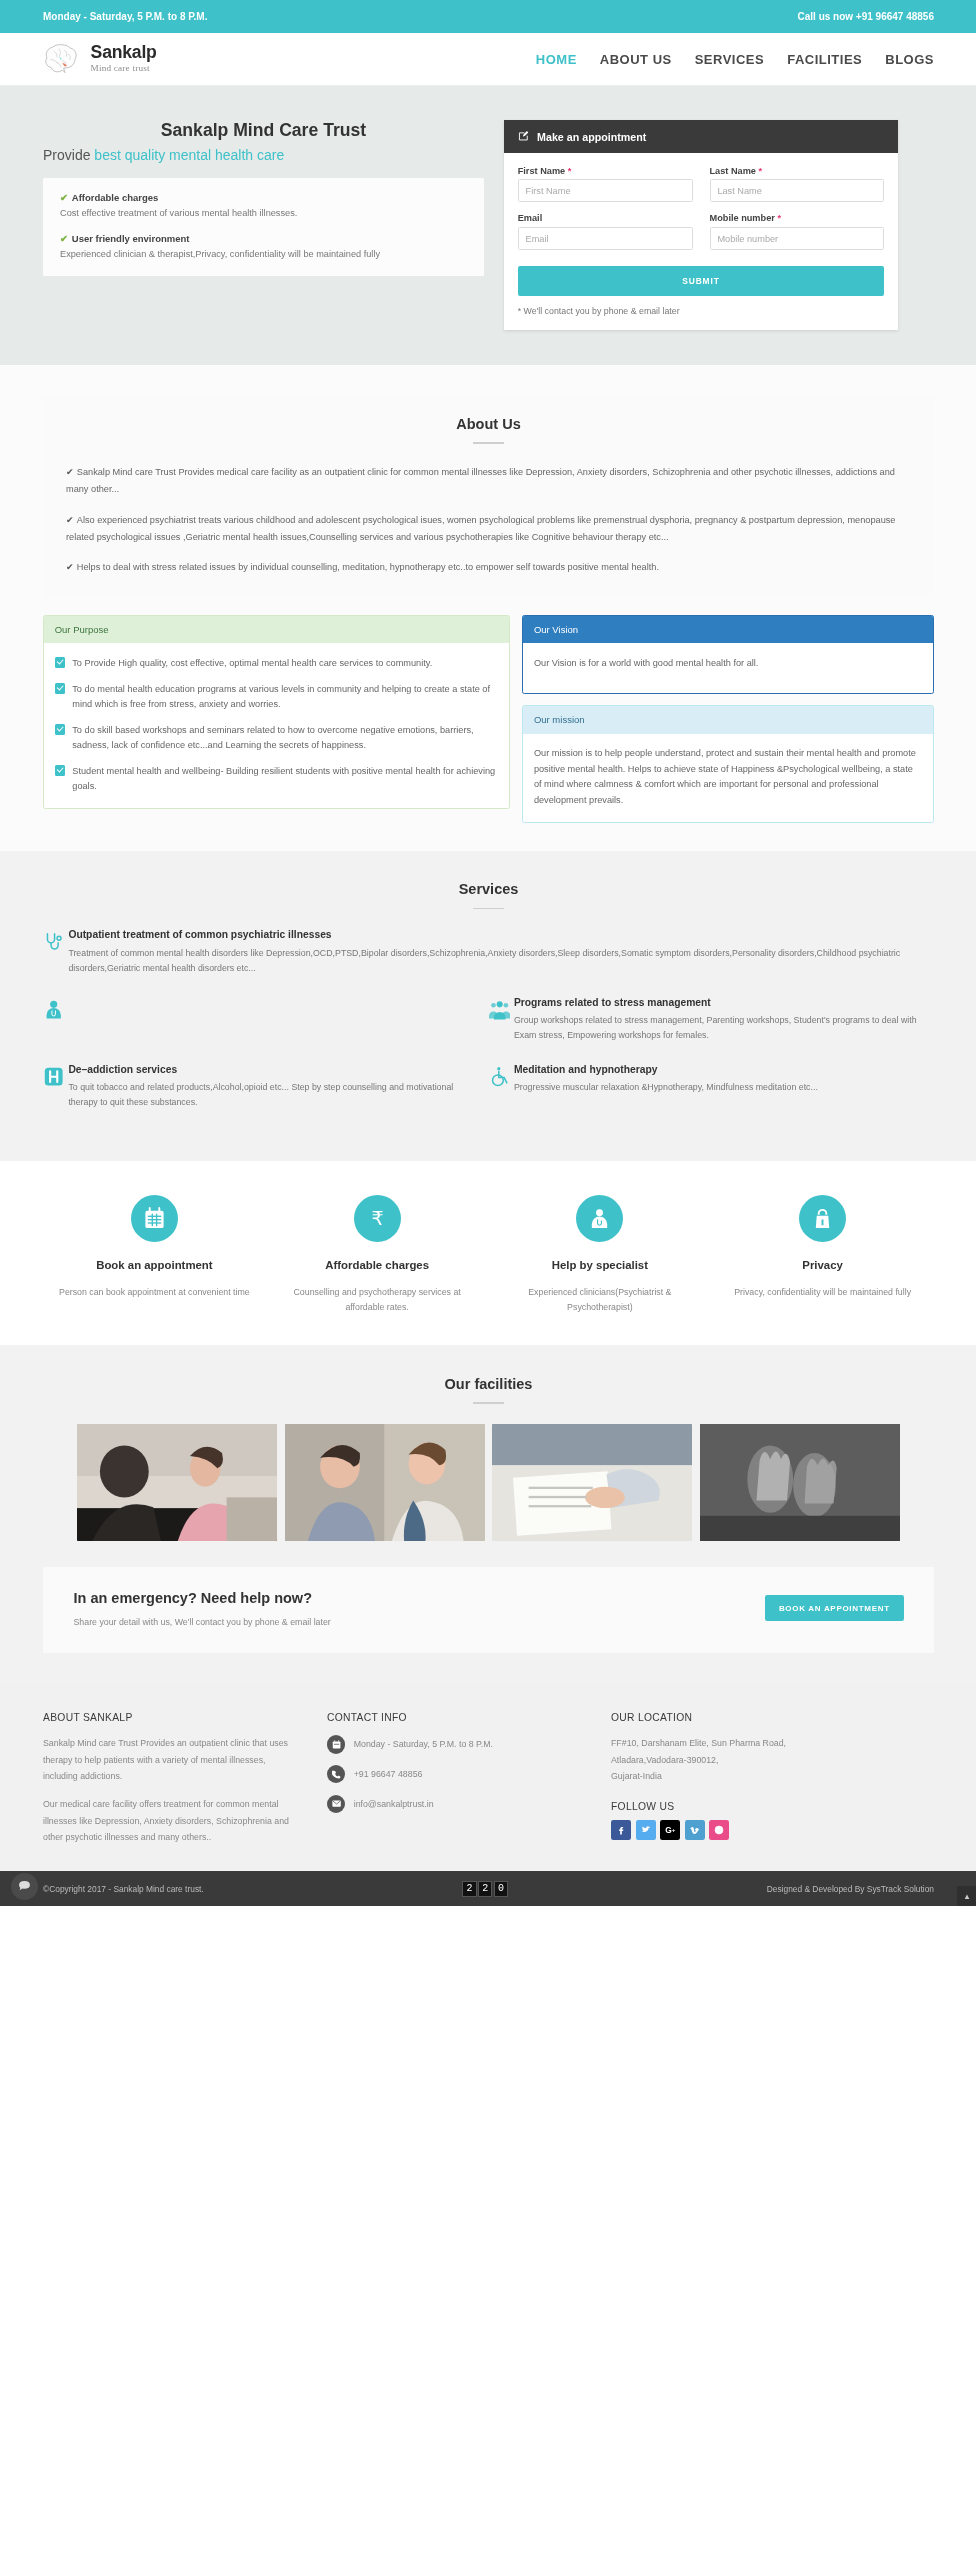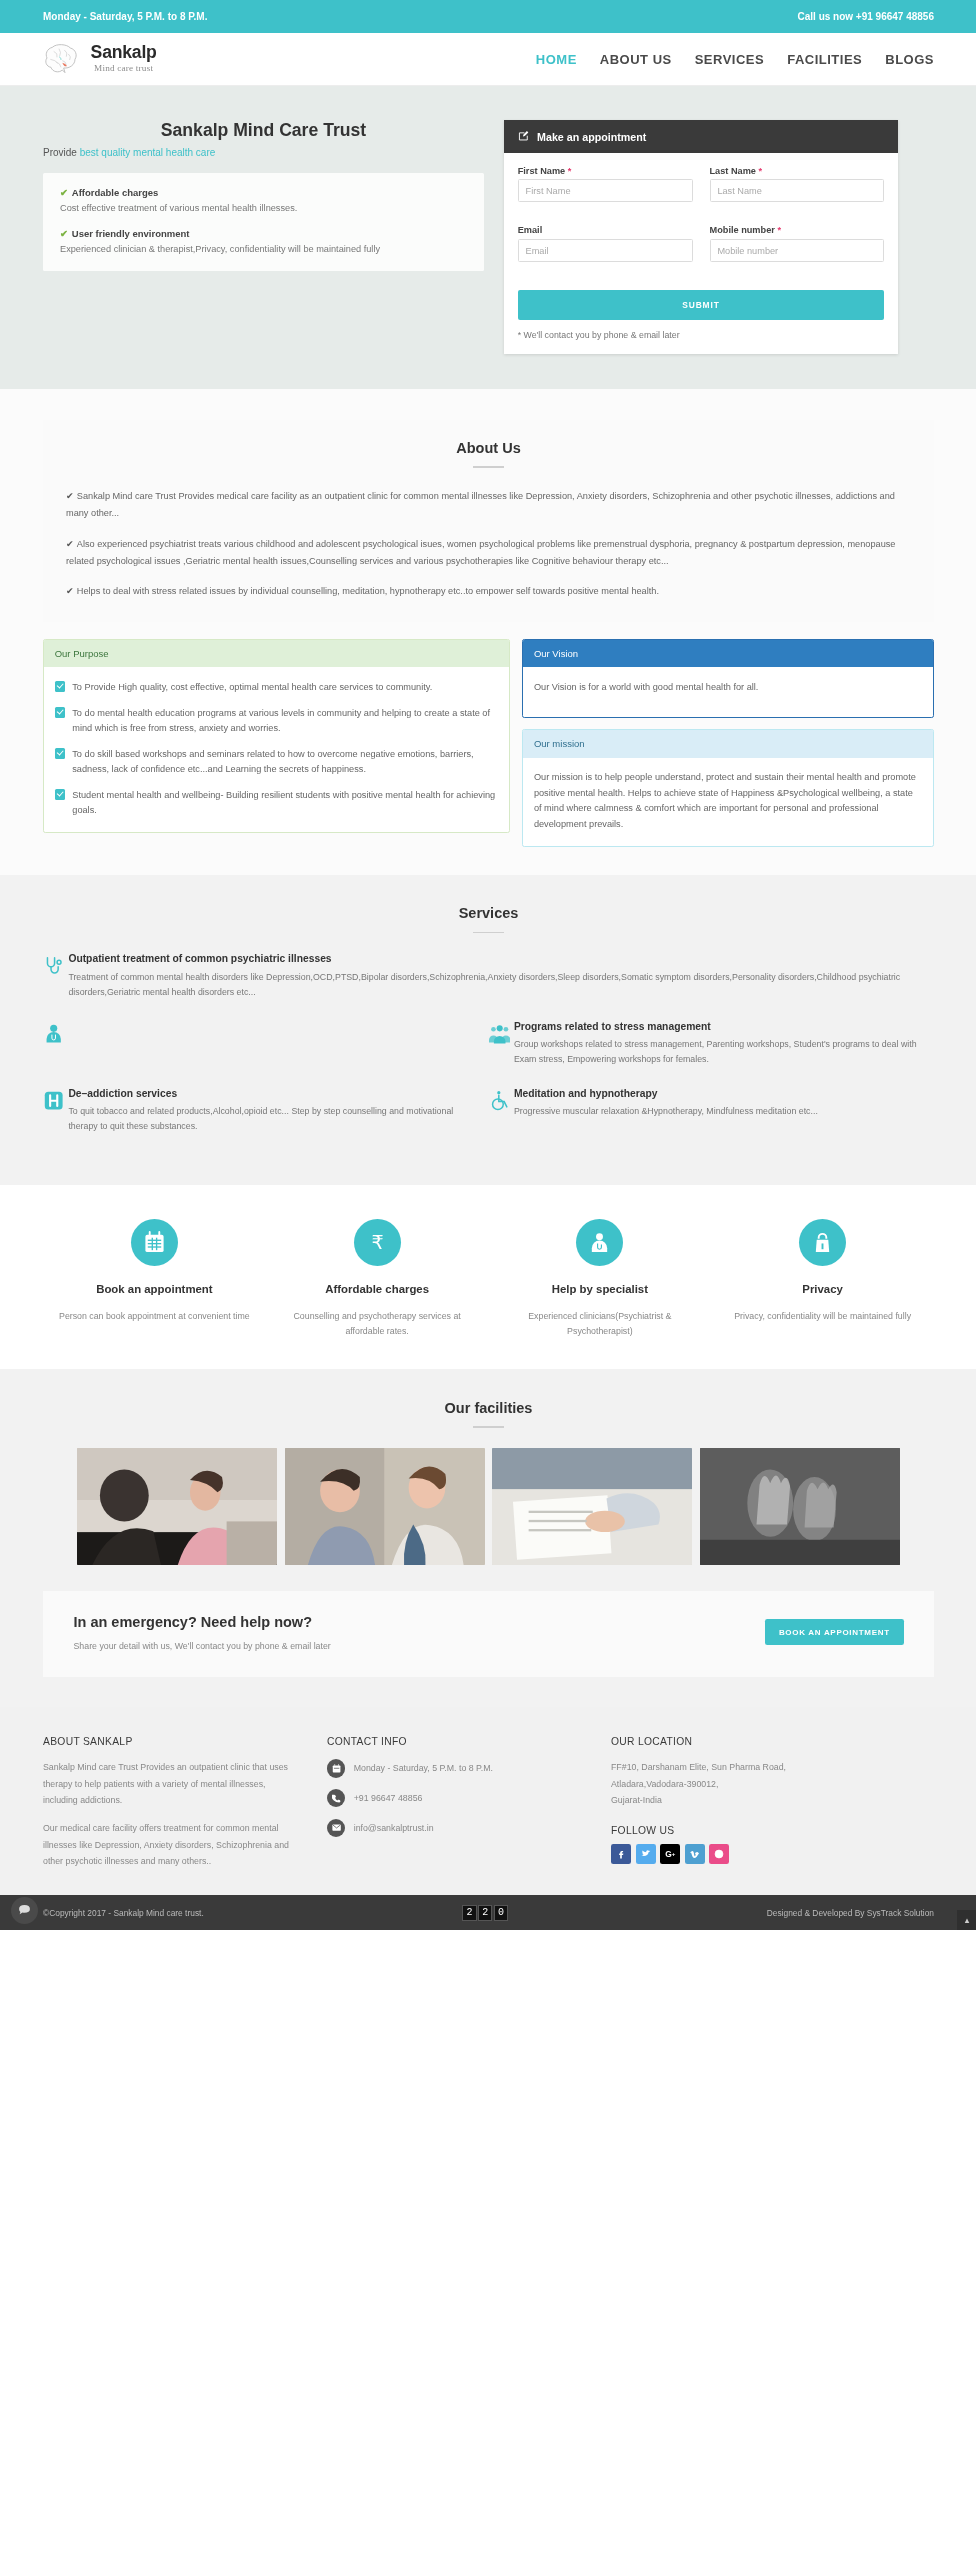--- a/index.html
+++ b/index.html
@@ -30,21 +30,21 @@
     background: #fff;
     height: 53px;
     display: flex;
     align-items: center;
     justify-content: space-between;
     padding: 0 43px;
     border-bottom: 0.8px solid #ededed;
   }
   .brand { display: flex; align-items: center; gap: 7.6px; }
   .brand-logo { width: 40px; height: 34px; flex: 0 0 40px; }
-  .brand-text { line-height: 1; text-align: center; }
+  .brand-text { line-height: 1; }
   .brand-name {
     font-size: 17.6px; font-weight: bold; color: #2b2b2b;
     letter-spacing: -0.2px; display: block;
   }
   .brand-sub {
     font-family: "Liberation Serif", serif;
     font-size: 9.2px; color: #8d8d8d; display: block; margin-top: 2.3px;
     letter-spacing: 0.2px;
   }
   .nav { display: flex; align-items: center; gap: 23px; }
@@ -58,21 +58,21 @@
   .hero {
     background: #e6ebe9;
     padding: 34px 43px 35px;
     position: relative;
   }
   .hero-inner { display: flex; gap: 20px; align-items: flex-start; }
   .hero-left { width: 441px; }
   .hero-title {
     font-size: 17.6px; font-weight: bold; color: #333; margin-bottom: 6.1px; text-align: center;
   }
-  .hero-sub { font-size: 10px; color: #555; margin-bottom: 15.3px; }
+  .hero-sub { font-size: 14px; color: #555; margin-bottom: 15.3px; }
   .hero-sub .accent { color: #3ec1c9; }
   .hero-card {
     background: rgba(255,255,255,.82);
     padding: 13.7px 17px 15.3px;
     border-radius: 1.5px;
   }
   .hero-feat { margin-bottom: 12.2px; }
   .hero-feat:last-child { margin-bottom: 0; }
   .hero-feat .t {
     font-size: 9.5px; font-weight: bold; color: #444; margin-bottom: 3.1px;
@@ -84,21 +84,21 @@
   .appt {
     width: 394px;
     background: #fff;
     box-shadow: 0 0.8px 3.1px rgba(0,0,0,.12);
   }
   .appt-head {
     background: #3a3a3a; color: #fff; padding: 10px 13.7px;
     font-size: 10.7px; font-weight: bold; display: flex; align-items: center; gap: 8px;
   }
   .appt-body { padding: 12.2px 13.7px 13.7px; }
-  .frow { display: flex; gap: 17px; margin-bottom: 23px; }
+  .frow { display: flex; gap: 17px; margin-bottom: 11px; }
   .fcol { flex: 1; }
   .flabel {
     display: block; font-size: 9.2px; font-weight: bold; color: #444; margin-bottom: 3.8px;
   }
   .flabel .req { color: #e5386d; }
   .finput {
     width: 100%; height: 23px; border: 0.8px solid #dcdcdc; border-radius: 1.5px;
     padding: 0 6.9px; font-size: 9.2px; color: #333;
     font-family: "Liberation Sans", sans-serif; background: #fff;
   }

